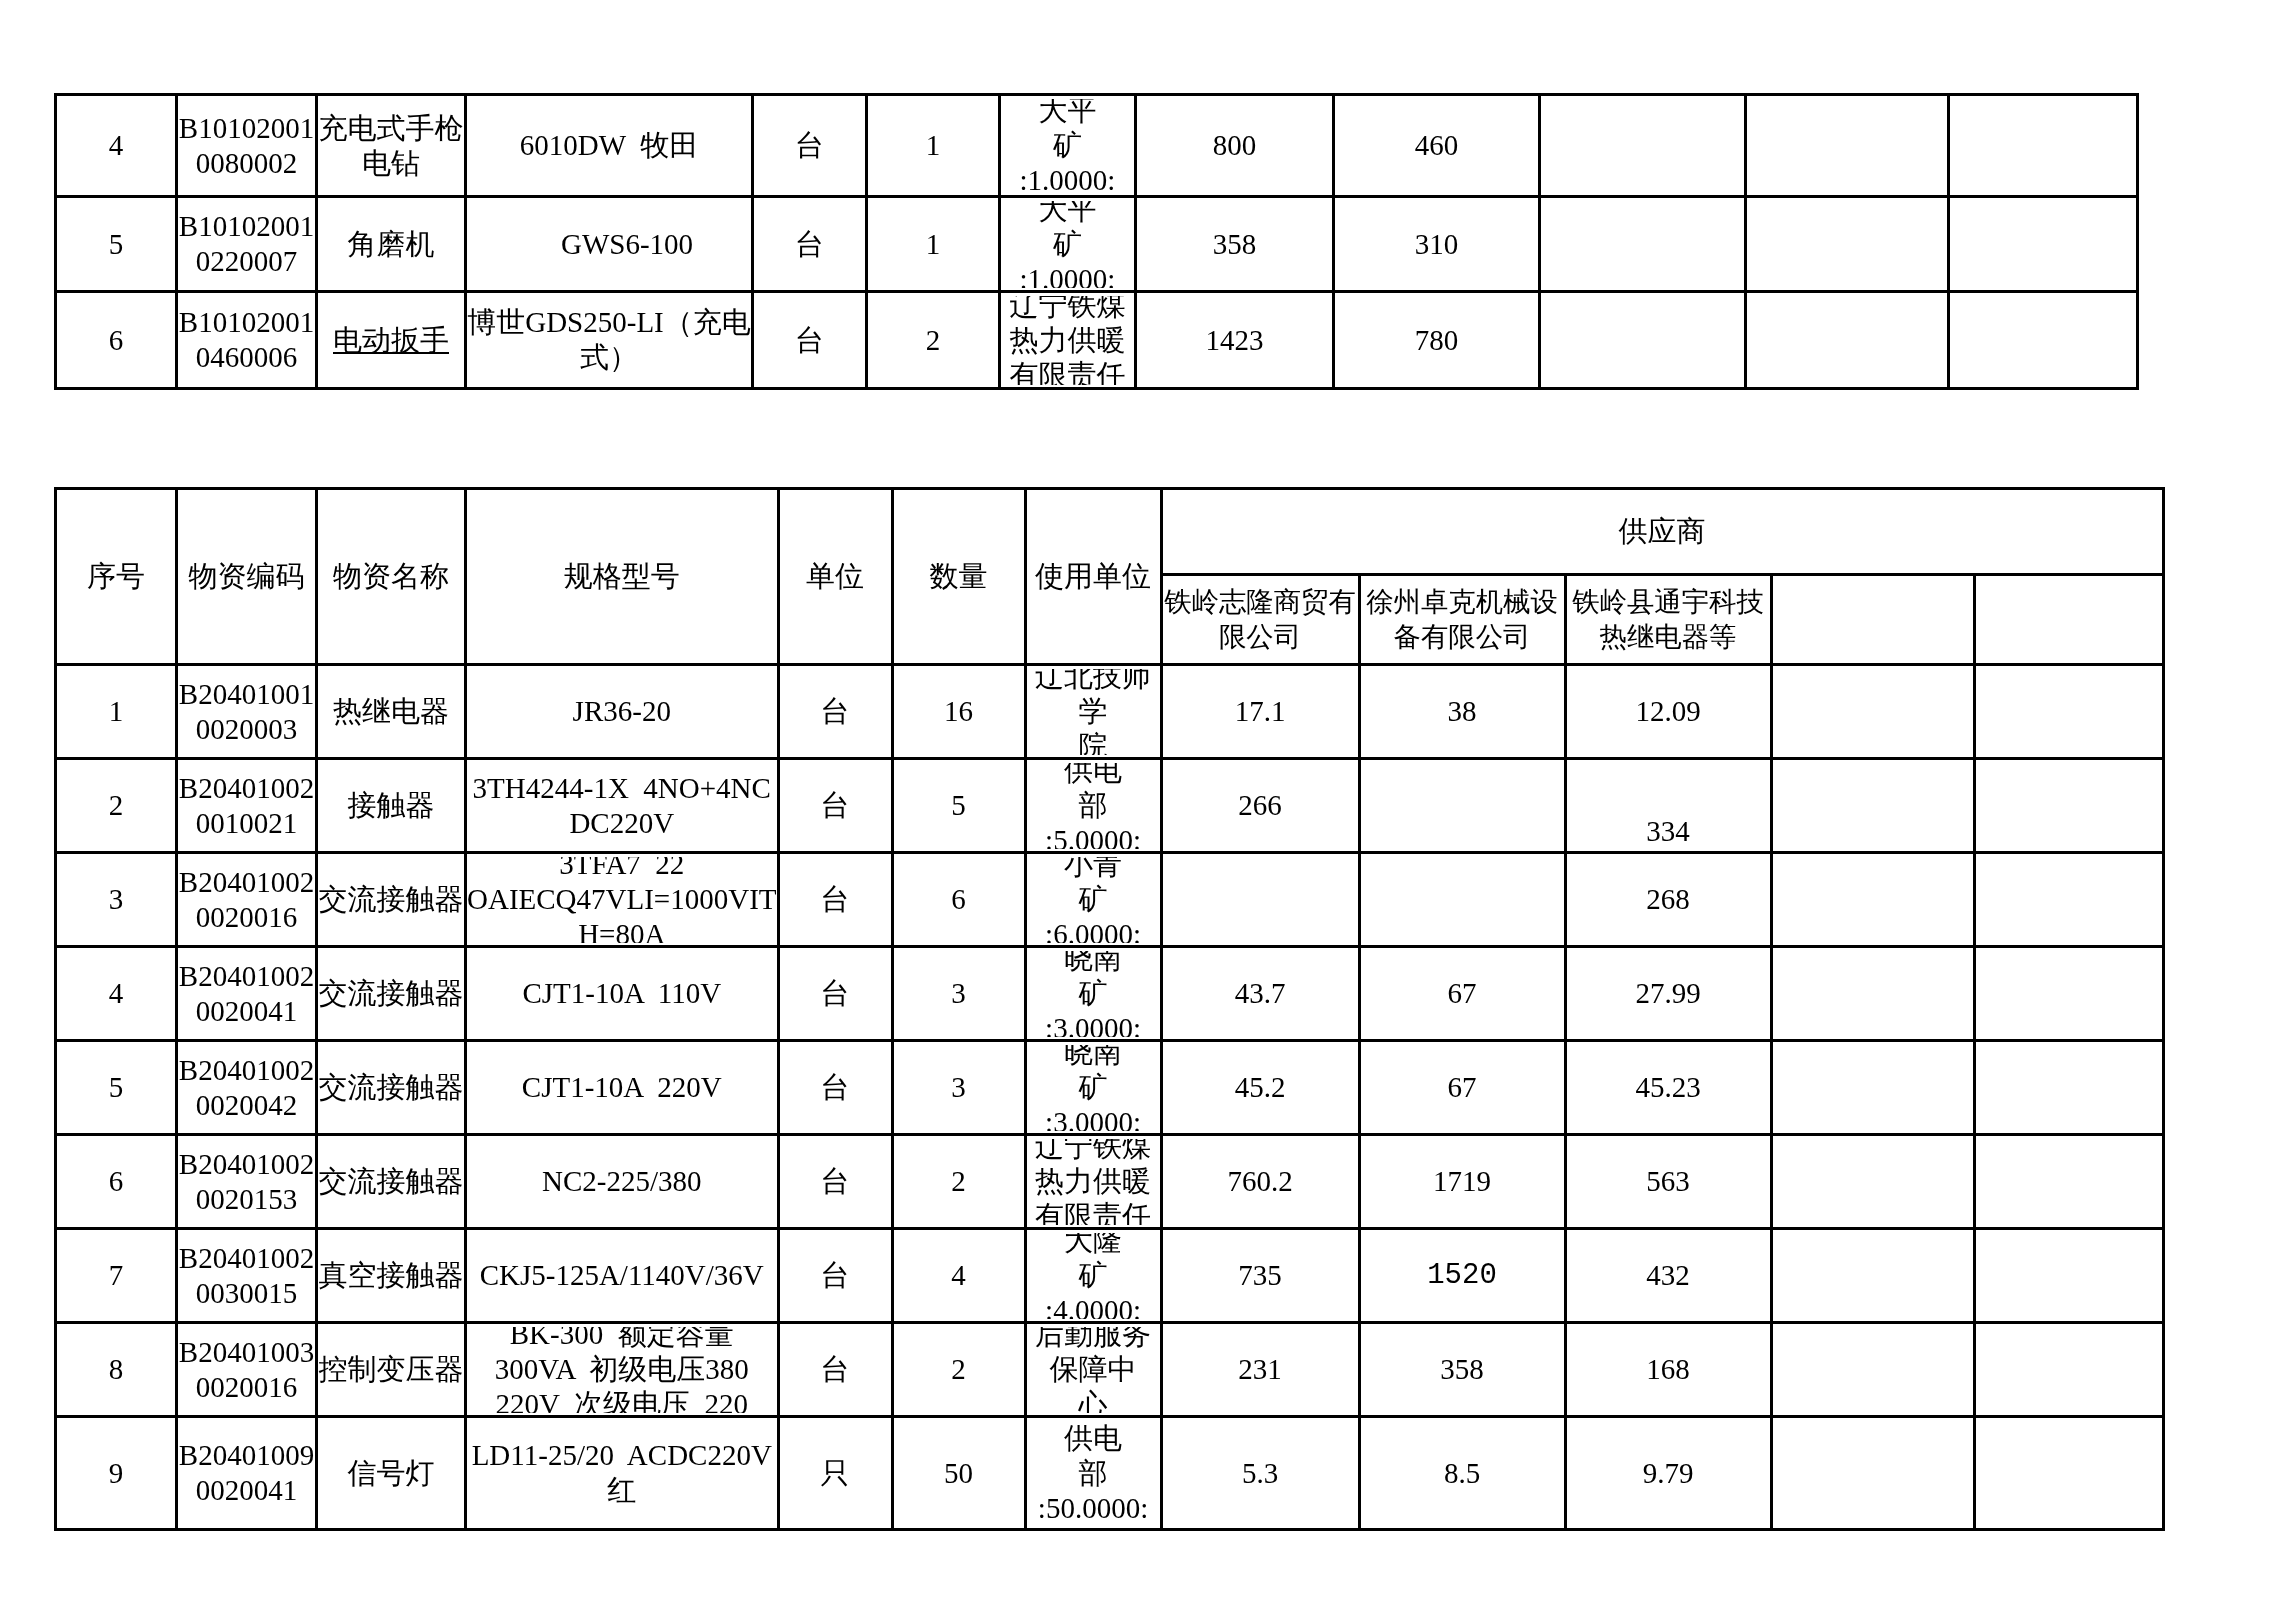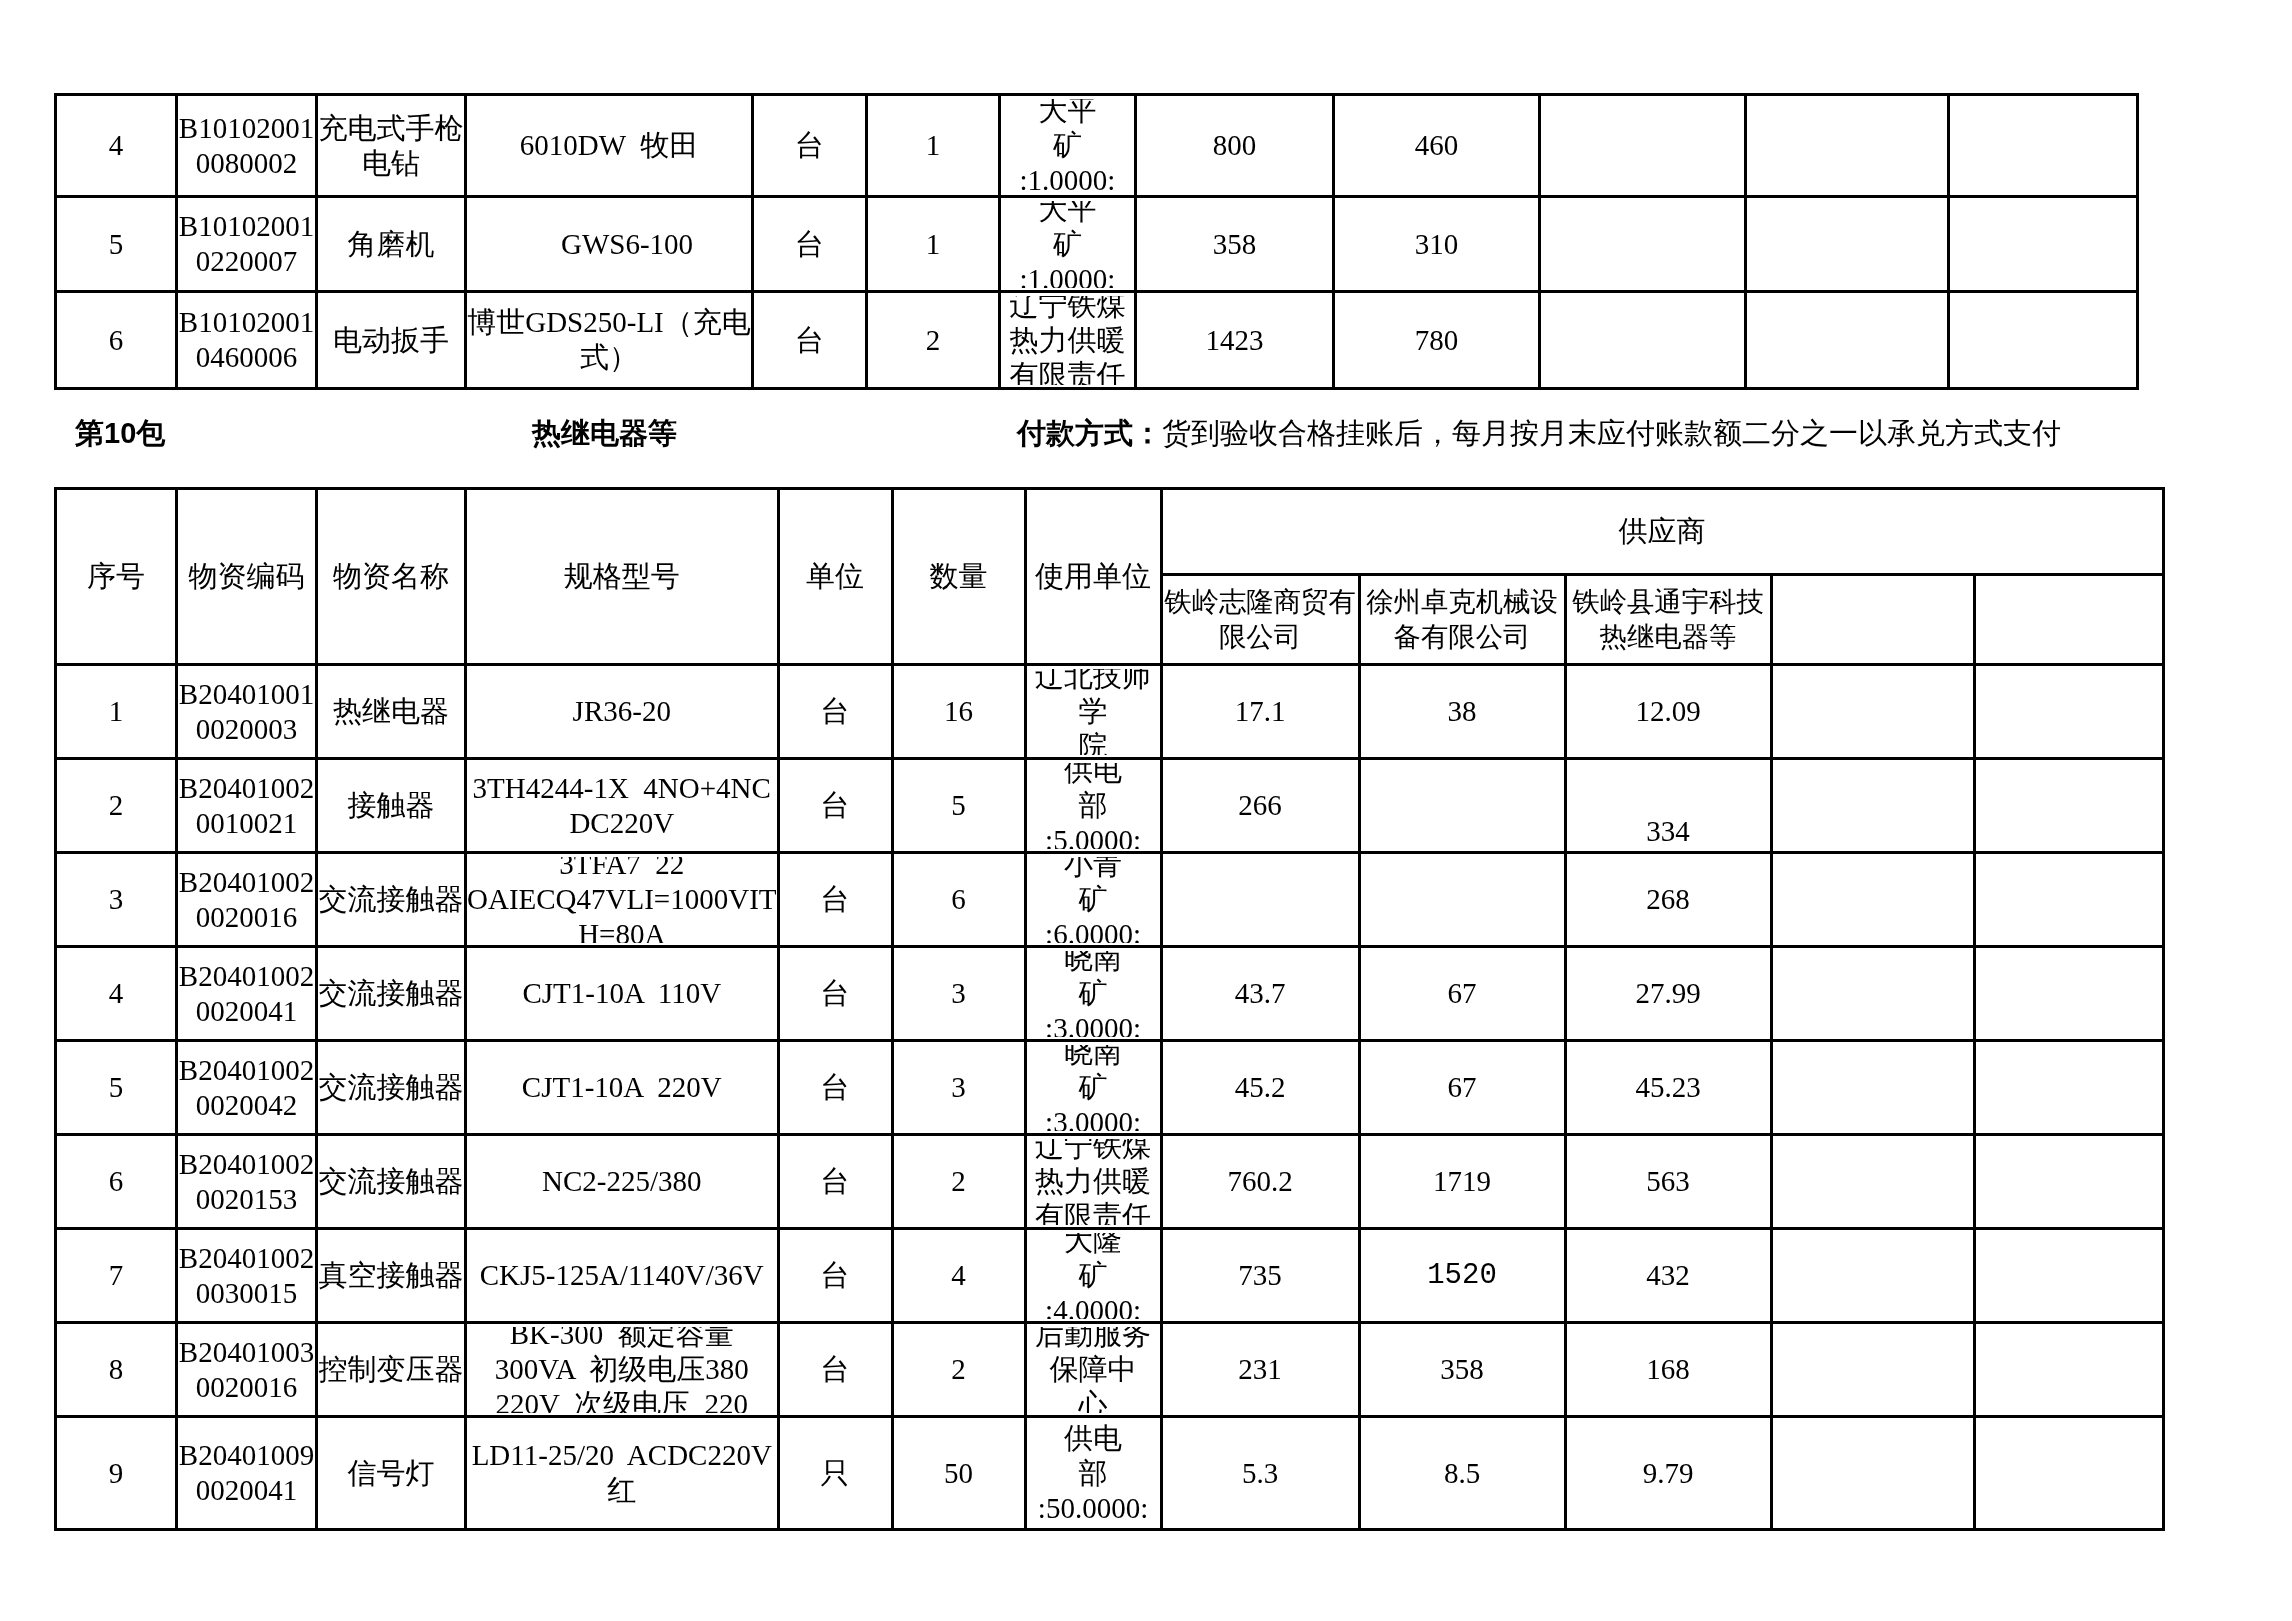--- a/index.html
+++ b/index.html
@@ -83,42 +83,37 @@
           <td><div class="cw" style="height: 87px;"><span>358</span></div></td>
           <td><div class="cw" style="height: 87px;"><span>310</span></div></td>
           <td><div class="cw" style="height: 87px;"><span></span></div></td>
           <td><div class="cw" style="height: 87px;"><span></span></div></td>
           <td><div class="cw" style="height: 87px;"><span></span></div></td>
         </tr>
         <tr style="height: 97px;">
           <td><div class="cw" style="height: 89px;"><span>6</span></div></td>
           <td><div class="cw" style="height: 89px;"><span>B10102001
 0460006</span></div></td>
-          <td><div class="cw" style="height: 89px;"><span>电动扳手</span></div></td>
+          <td><div class="cw" style="height: 89px; text-decoration: underline;"><span>电动扳手</span></div></td>
           <td><div class="cw" style="height: 89px;"><span>博世GDS250-LI（充电
 式）</span></div></td>
           <td><div class="cw" style="height: 89px;"><span>台</span></div></td>
           <td><div class="cw" style="height: 89px;"><span>2</span></div></td>
           <td><div class="cw" style="height: 89px;"><span>辽宁铁煤
 热力供暖
 有限责任</span></div></td>
           <td><div class="cw" style="height: 89px;"><span>1423</span></div></td>
           <td><div class="cw" style="height: 89px;"><span>780</span></div></td>
           <td><div class="cw" style="height: 89px;"><span></span></div></td>
           <td><div class="cw" style="height: 89px;"><span></span></div></td>
           <td><div class="cw" style="height: 89px;"><span></span></div></td>
         </tr>
       </tbody>
   </table>
 
-  <div class="section-line">
-    <span class="pkg-no">第10包</span>
-    <span class="pkg-name">热继电器等</span>
-    <span class="payment"><span class="lbl">付款方式：</span><span>货到验收合格挂账后，每月按月末应付账款额二分之一以承兑方式支付</span></span>
-  </div>
 
   <table class="tbl tbl-main">
     <colgroup>
         <col style="width: 121px;">
         <col style="width: 140px;">
         <col style="width: 149px;">
         <col style="width: 287px;">
         <col style="width: 114px;">
         <col style="width: 133px;">
         <col style="width: 136px;">

